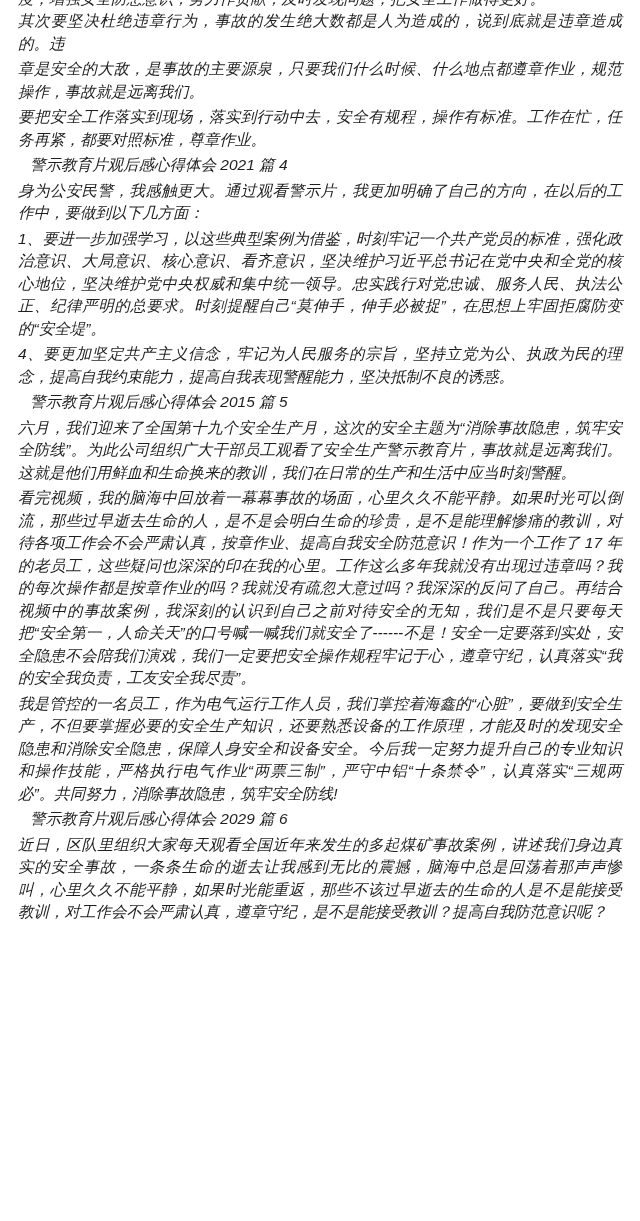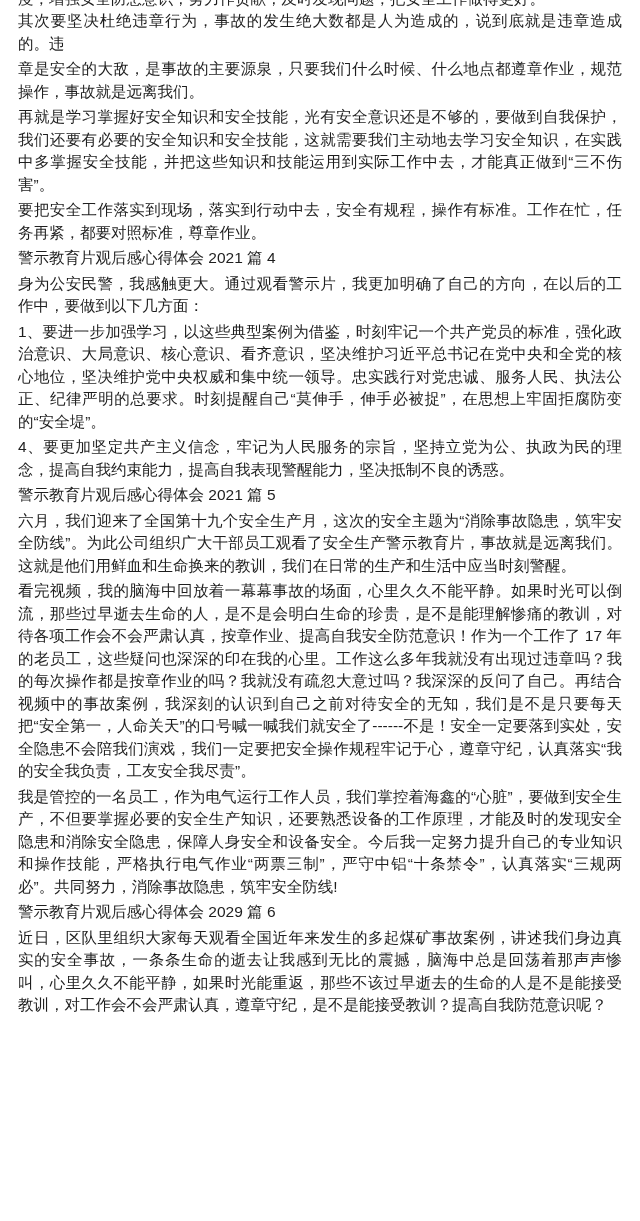--- a/index.html
+++ b/index.html
@@ -13,57 +13,57 @@
     overflow: hidden;
     color: #1e1e1e;
     font-family: "Liberation Sans", "DejaVu Sans", sans-serif;
     font-size: 15.5px;
     line-height: 22.5px;
   }
   .doc-content {
     padding: 0 18px;
     text-align: justify;
     text-justify: inter-ideograph;
+    font-style: italic;
   }
   .doc-content p {
     margin: 0 0 3px 0;
     word-break: break-all;
   }
   
   p.clipped {
     height: 10px;
     overflow: hidden;
     margin: 0;
   }
   p.clipped span {
     display: block;
     margin-top: -12px;
   }
   
   p.page-break-gap {
   }
   p.heading {
     
-    margin: 0 0 3px 0;
+    margin: 0 0 3px 12px;
   }
 </style>
 </head>
 <body>
 
 <div class="doc-content">
     <p class="clipped">
       <span>度，增强安全防患意识，努力作贡献，及时发现问题，把安全工作做得更好。</span>
     </p>
     <p class="body">其次要坚决杜绝违章行为，事故的发生绝大数都是人为造成的，说到底就是违章造成的。违</p>
     <p class="page-break-gap">章是安全的大敌，是事故的主要源泉，只要我们什么时候、什么地点都遵章作业，规范操作，事故就是远离我们。</p>
-    <p class="body">再就是学习掌握好安全知识和安全技能，光有安全意识还是不够的，要做到自我保护，我们还要有必要的安全知识和安全技能，这就需要我们主动地去学习安全知识，在实践中多掌握安全技能，并把这些知识和技能运用到实际工作中去，才能真正做到“三不伤害”。</p>
     <p class="body">要把安全工作落实到现场，落实到行动中去，安全有规程，操作有标准。工作在忙，任务再紧，都要对照标准，尊章作业。</p>
     <p class="heading">警示教育片观后感心得体会 2021 篇 4</p>
     <p class="body">身为公安民警，我感触更大。通过观看警示片，我更加明确了自己的方向，在以后的工作中，要做到以下几方面：</p>
     <p class="body">1、要进一步加强学习，以这些典型案例为借鉴，时刻牢记一个共产党员的标准，强化政治意识、大局意识、核心意识、看齐意识，坚决维护习近平总书记在党中央和全党的核心地位，坚决维护党中央权威和集中统一领导。忠实践行对党忠诚、服务人民、执法公正、纪律严明的总要求。时刻提醒自己“莫伸手，伸手必被捉”，在思想上牢固拒腐防变的“安全堤”。</p>
     <p class="body">4、要更加坚定共产主义信念，牢记为人民服务的宗旨，坚持立党为公、执政为民的理念，提高自我约束能力，提高自我表现警醒能力，坚决抵制不良的诱惑。</p>
-    <p class="heading">警示教育片观后感心得体会 2021 篇 5</p>
+    <p class="heading">警示教育片观后感心得体会 2015 篇 5</p>
     <p class="body">六月，我们迎来了全国第十九个安全生产月，这次的安全主题为“消除事故隐患，筑牢安全防线”。为此公司组织广大干部员工观看了安全生产警示教育片，事故就是远离我们。这就是他们用鲜血和生命换来的教训，我们在日常的生产和生活中应当时刻警醒。</p>
     <p class="body">看完视频，我的脑海中回放着一幕幕事故的场面，心里久久不能平静。如果时光可以倒流，那些过早逝去生命的人，是不是会明白生命的珍贵，是不是能理解惨痛的教训，对待各项工作会不会严肃认真，按章作业、提高自我安全防范意识！作为一个工作了 17 年的老员工，这些疑问也深深的印在我的心里。工作这么多年我就没有出现过违章吗？我的每次操作都是按章作业的吗？我就没有疏忽大意过吗？我深深的反问了自己。再结合视频中的事故案例，我深刻的认识到自己之前对待安全的无知，我们是不是只要每天把“安全第一，人命关天”的口号喊一喊我们就安全了------不是！安全一定要落到实处，安全隐患不会陪我们演戏，我们一定要把安全操作规程牢记于心，遵章守纪，认真落实“我的安全我负责，工友安全我尽责”。</p>
     <p class="body">我是管控的一名员工，作为电气运行工作人员，我们掌控着海鑫的“心脏”，要做到安全生产，不但要掌握必要的安全生产知识，还要熟悉设备的工作原理，才能及时的发现安全隐患和消除安全隐患，保障人身安全和设备安全。今后我一定努力提升自己的专业知识和操作技能，严格执行电气作业“两票三制”，严守中铝“十条禁令”，认真落实“三规两必”。共同努力，消除事故隐患，筑牢安全防线!</p>
     <p class="heading">警示教育片观后感心得体会 2029 篇 6</p>
     <p class="body">近日，区队里组织大家每天观看全国近年来发生的多起煤矿事故案例，讲述我们身边真实的安全事故，一条条生命的逝去让我感到无比的震撼，脑海中总是回荡着那声声惨叫，心里久久不能平静，如果时光能重返，那些不该过早逝去的生命的人是不是能接受教训，对工作会不会严肃认真，遵章守纪，是不是能接受教训？提高自我防范意识呢？</p>
   </div>
 
 </body></html>

